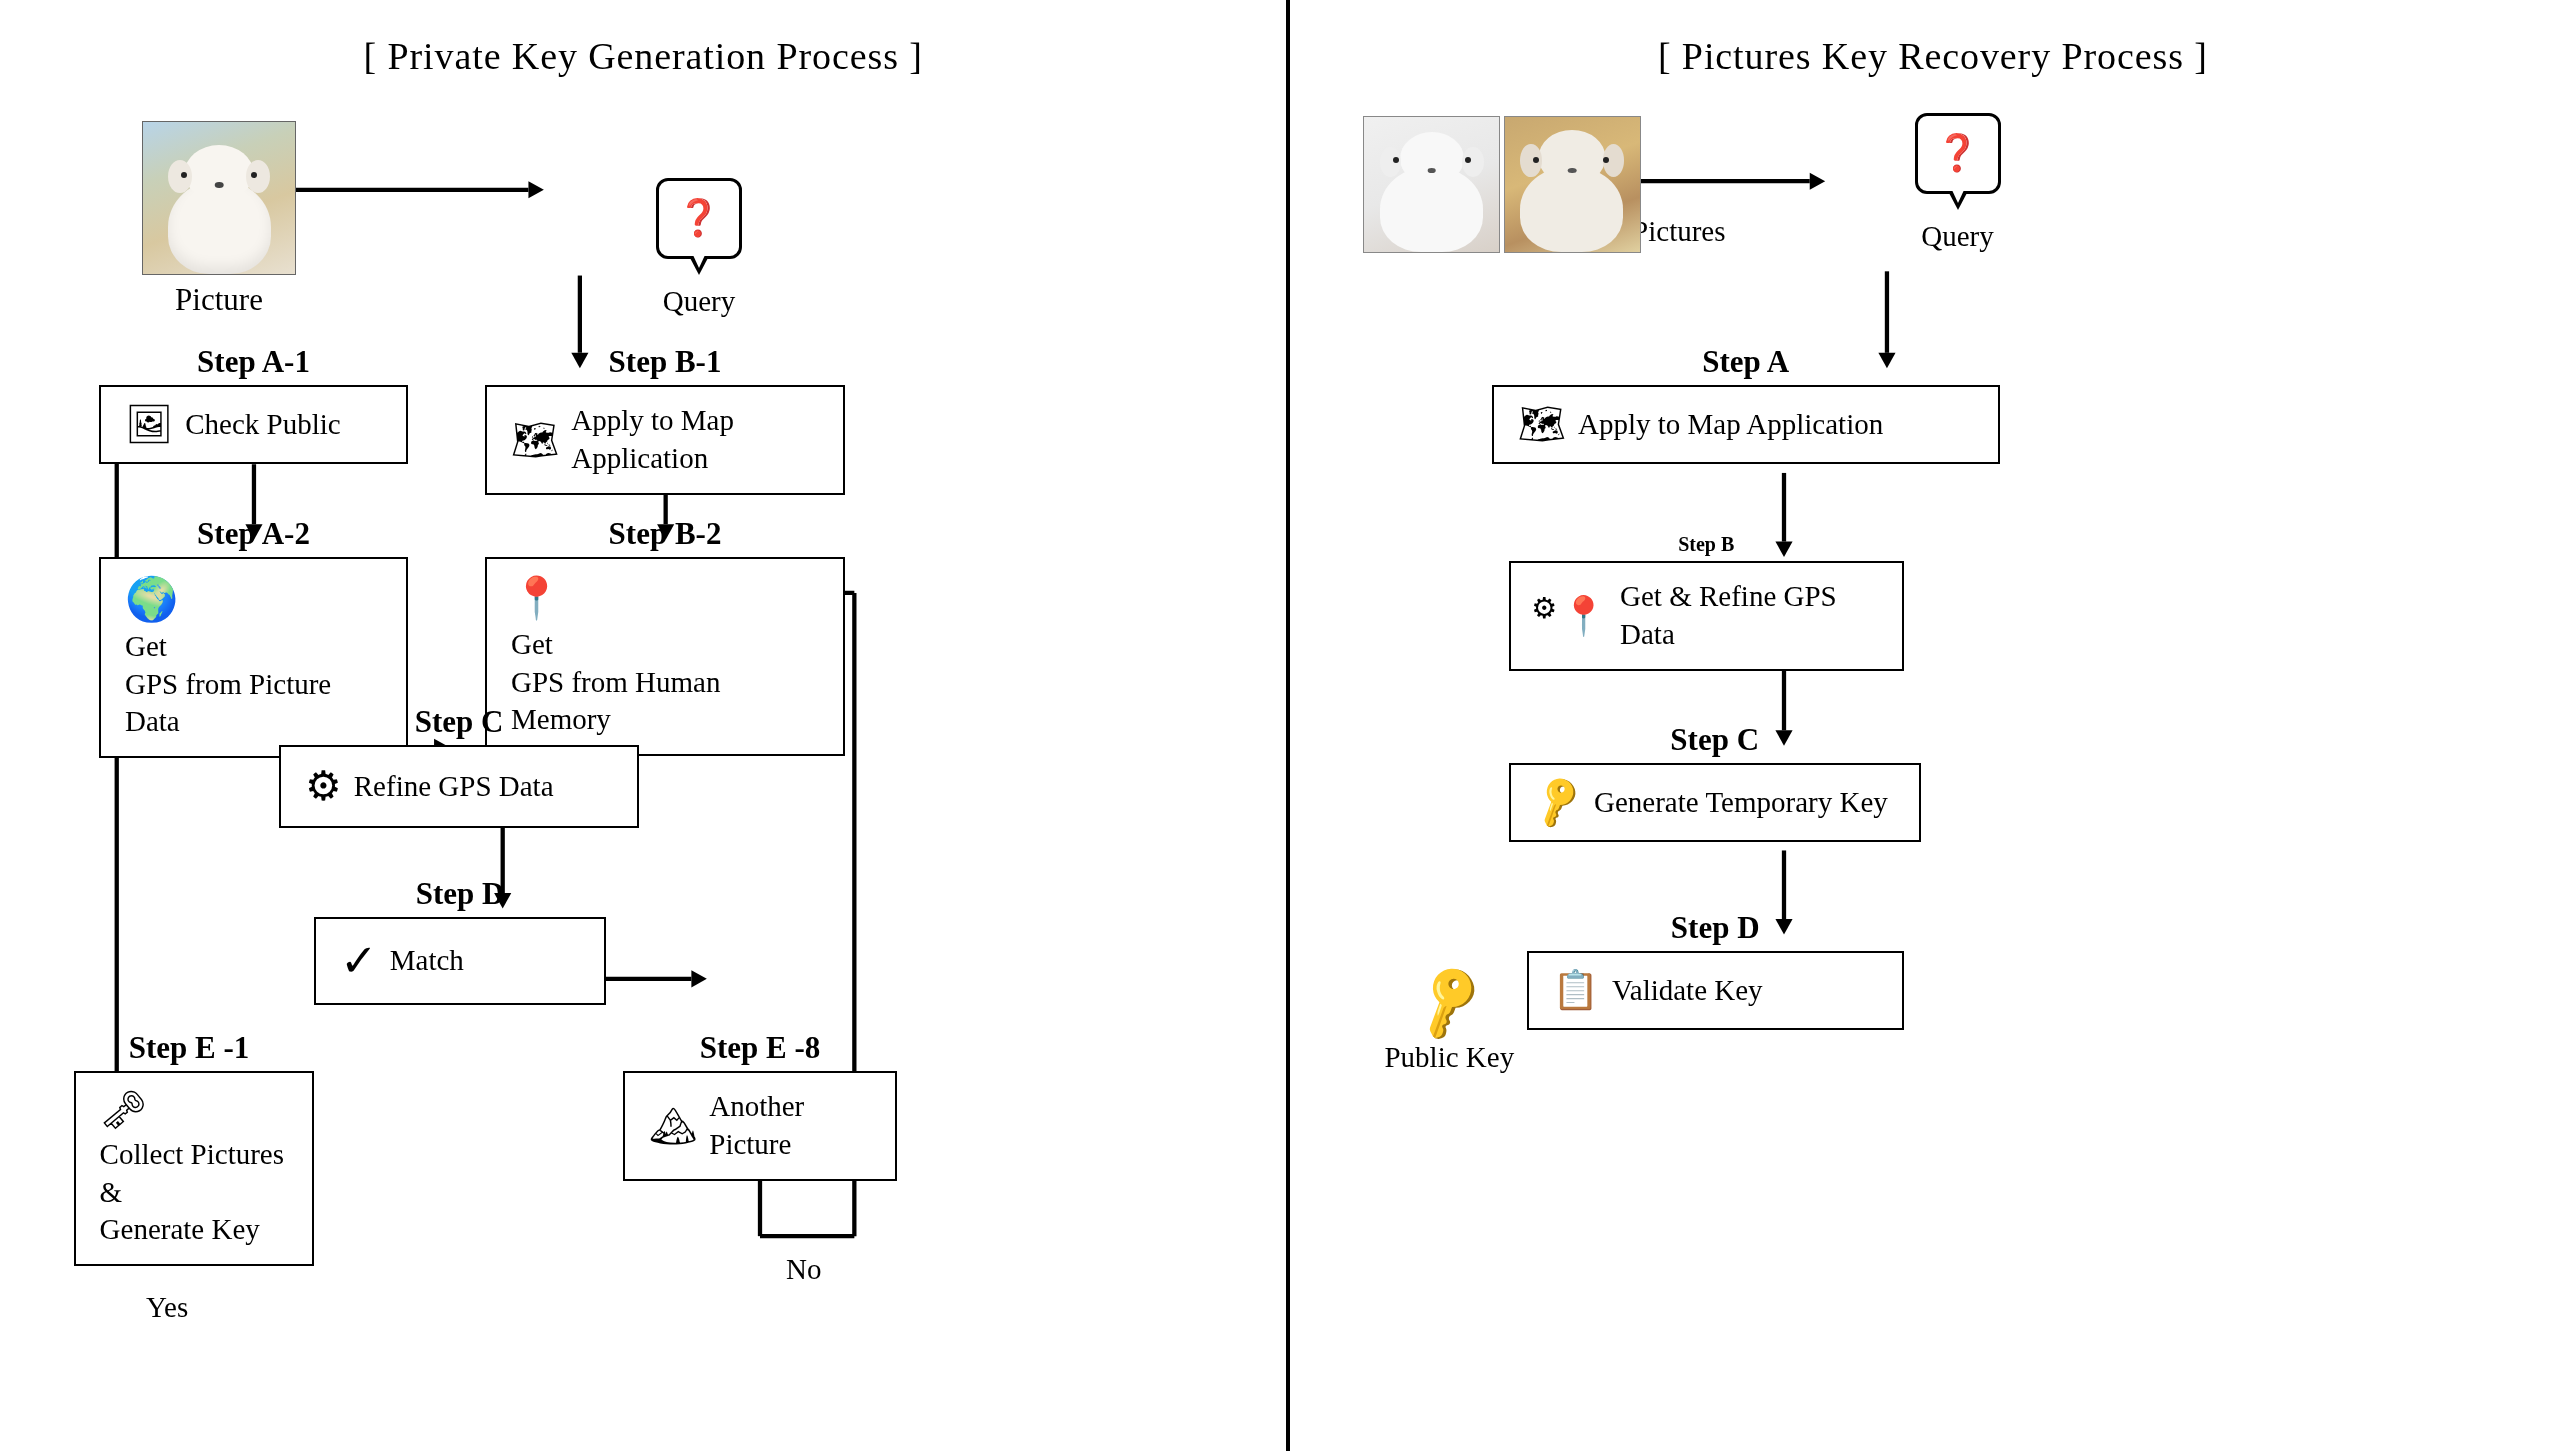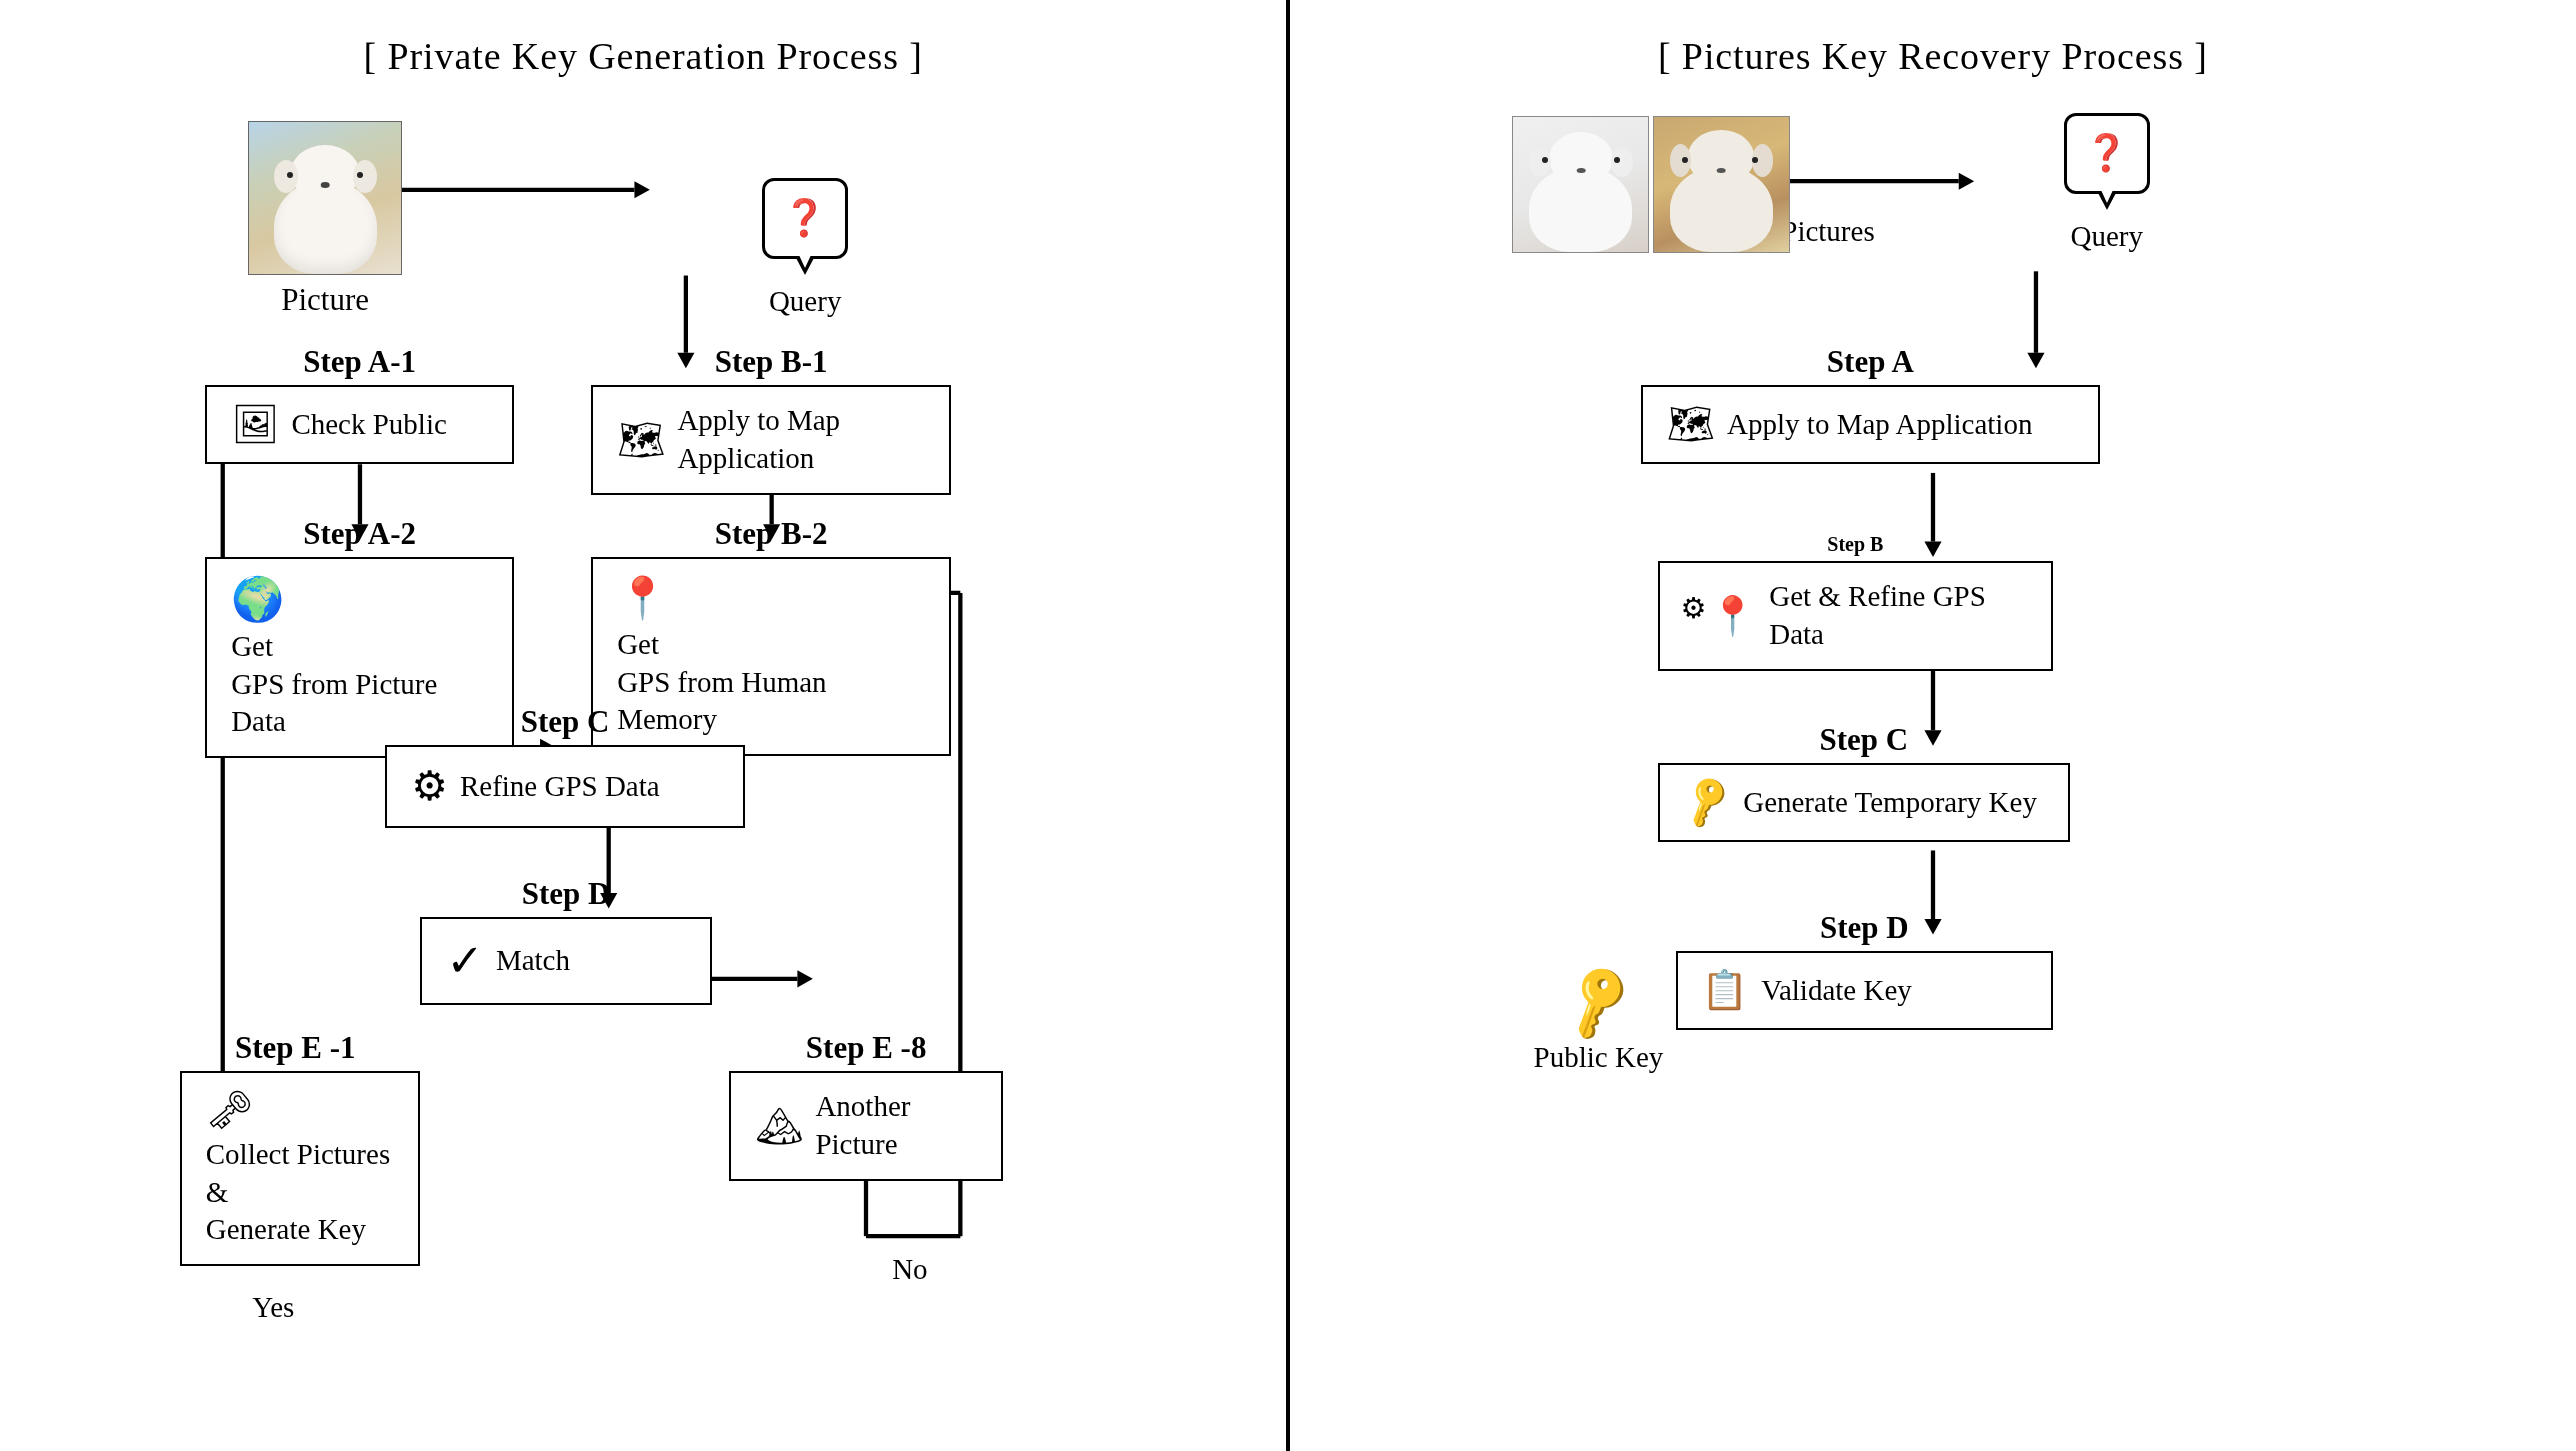--- a/index.html
+++ b/index.html
@@ -8,25 +8,24 @@
       font-family: 'Times New Roman', Times, serif;
       width: 2576px;
       height: 1451px;
       overflow: hidden;
       display: flex;
       flex-direction: row;
     }
 
     .panel {
       flex: 1;
-      padding: 34px 51px;
+      padding: 34px 65px;
       position: relative;
       display: flex;
       flex-direction: column;
-      align-items: center;
     }
 
     .divider {
       width: 3.4px;
       background: #000;
       border-left: 2.6px dashed #000;
       height: 100%;
       flex-shrink: 0;
     }
 
@@ -319,21 +318,21 @@
       <div style="display:flex;flex-direction:column;align-items:center;">
         <div style="width:86px;height:81px;border:3.4px solid #000;border-radius:12px;display:flex;align-items:center;justify-content:center;background:white;position:relative;font-size:36px;">
           ❓
           <div style="position:absolute;bottom:-19px;left:50%;transform:translateX(-50%);width:0;height:0;border-left:10.3px solid transparent;border-right:10.3px solid transparent;border-top:19px solid #000;"></div>
           <div style="position:absolute;bottom:-12px;left:50%;transform:translateX(-50%);width:0;height:0;border-left:6.9px solid transparent;border-right:6.9px solid transparent;border-top:13.7px solid white;z-index:1;"></div>
         </div>
         <div style="margin-top:26px;font-size:29px;">Query</div>
       </div>
     </div>
 
-    <div style="position:absolute;top:240px;left:137px;width:459px;">
+    <div style="position:absolute;top:240px;left:137px;width:508px;">
       <div style="font-size:31px;font-weight:bold;text-align:center;margin-bottom:5.1px;">Step A</div>
       <div class="flow-box">
         <span style="font-size:38px;">🗺</span>
         <span class="box-text">Apply to Map Application</span>
       </div>
     </div>
 
     <div style="position:absolute;top:429px;left:154px;width:395px;">
       <div style="font-size:20px;font-weight:bold;text-align:center;margin-bottom:5.1px;">Step B</div>
       <div class="flow-box">

